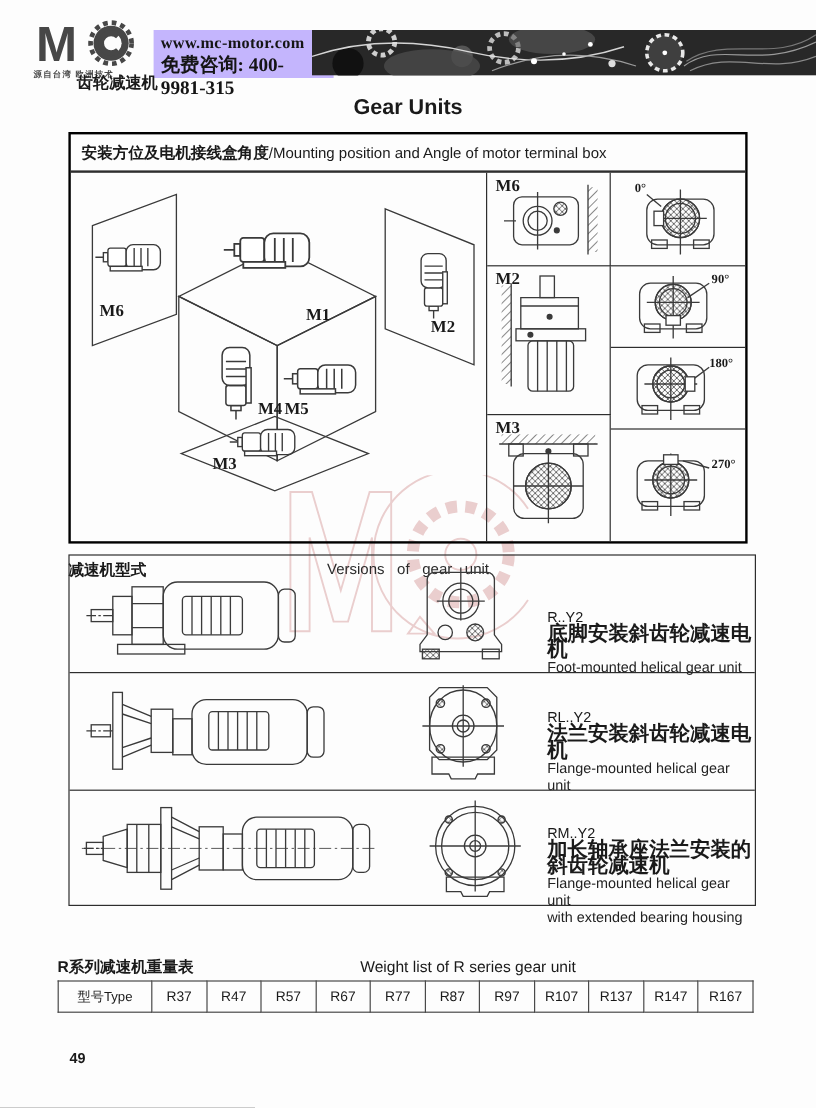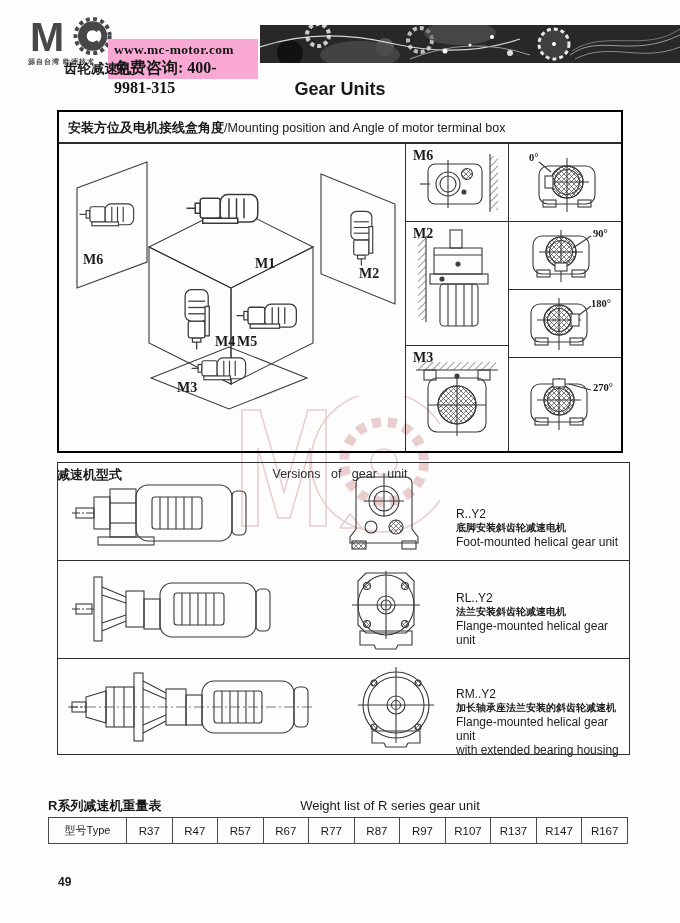--- a/index.html
+++ b/index.html
@@ -6,22 +6,22 @@
   body { background:#888; }
   .page { position:relative; width:680px; height:923px; background:#fdfdfd;
           font-family:"Liberation Sans", sans-serif; color:#1a1a1a; overflow:hidden; margin:0 auto; }
   .abs { position:absolute; }
   svg { display:block; }
   .lineart { stroke:#3a3a3a; fill:none; stroke-width:1.1; }
 
   
   .logo { left:30px; top:16px; width:88px; height:42px; }
   .logo-tagline { left:28px; top:57px; font-size:7px; font-weight:bold; color:#4a4a4a; letter-spacing:1px; white-space:nowrap; }
-  .contact-box { left:108px; top:25px; width:150px; height:40px; background:#f9a8d4;
-                 padding:3px 6px; font-family:"Liberation Serif", serif; font-weight:bold; color:#151515;margin-top:14px; }
+  .contact-box { left:128px; top:25px; width:150px; height:40px; background:#c4b5fd;
+                 padding:3px 6px; font-family:"Liberation Serif", serif; font-weight:bold; color:#151515; }
   .contact-web { font-size:13.5px; letter-spacing:.3px; }
   .contact-tel { font-size:16px; }
   .banner { left:260px; top:25px; width:420px; height:38px; }
   .cn-title { left:64px; top:60px; font-size:13.5px; font-weight:bold; }
   .en-title { left:0; top:79px; width:680px; text-align:center; font-size:18px; font-weight:bold; }
 
   
   .box1 { left:57px; top:110px; width:566px; height:343px; border:2px solid #000000; }
   .box1-title { height:32px; line-height:32px; padding-left:9px; border-bottom:2px solid #2e2e2e;
                 font-size:12.5px; white-space:nowrap; }
@@ -41,21 +41,21 @@
   .watermark { left:232px; top:396px; width:225px; height:140px; opacity:.55; pointer-events:none; }
 
   
   .ver-cn { left:57px; top:466px; font-size:13px; font-weight:bold; }
   .ver-en { left:0; top:467px; width:680px; text-align:center; font-size:12.5px; color:#2b2b2b; word-spacing:7px; }
   .box2 { left:57px; top:462px; width:573px; height:293px; border:1.5px solid #2e2e2e; }
   .vrow { position:relative; width:100%; height:98px; border-bottom:1.5px solid #2e2e2e; }
   .vrow:last-child { border-bottom:none; height:94px; }
   .vtext { position:absolute; left:398px; font-size:11.5px; line-height:14px; }
   .vcode { font-size:12px; }
-  .vcn { font-weight:bold; font-size:10px; }
+  .vcn { font-weight:bold; font-size:17px; }
   .ven { font-size:12px; color:#222; }
 
   
   .wt-cn { left:48px; top:797px; font-size:13px; font-weight:bold; }
   .wt-en { left:240px; top:798px; width:300px; text-align:center; font-size:13px; }
   table.wt { position:absolute; left:48px; top:817px; width:580px; border-collapse:collapse;
              font-size:11.5px; table-layout:fixed; }
   table.wt td { border:1.2px solid #4a4a4a; text-align:center; height:26px; padding:0 2px; }
   table.wt td.lbl { width:78px; font-size:11px; }
   .page-num { left:58px; top:875px; font-size:12px; font-weight:bold; }

